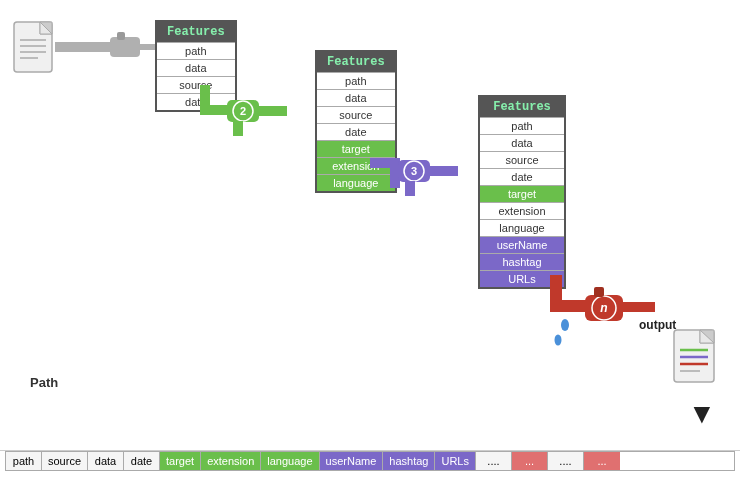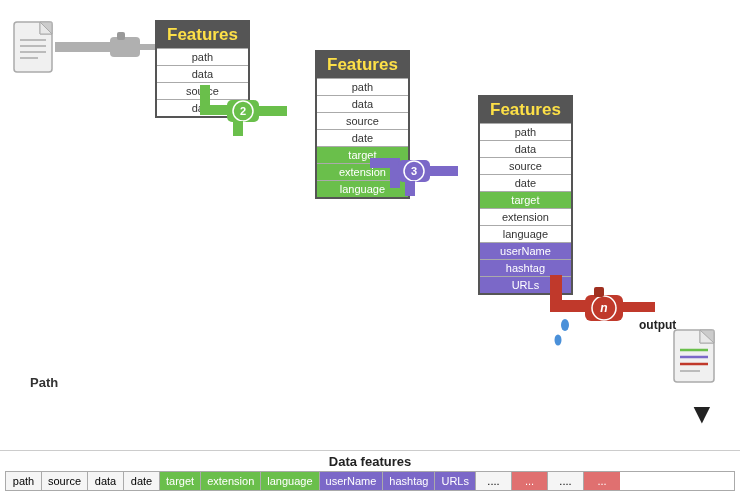--- a/index.html
+++ b/index.html
@@ -22,25 +22,26 @@
     }
 
     
     .feature-table {
       position: absolute;
       border: 2px solid #555;
       background: #fff;
     }
     .feature-table .header {
       background: #555;
-      color: #fde047;
+      color: #86efac;
       font-weight: bold;
       text-align: center;
       padding: 3px 10px;
-      font-size: 17px;
+      font-size: 12px;
+      font-family: Liberation Mono, monospace;
     }
     .feature-table .row {
       text-align: center;
       padding: 2px 15px;
       border-top: 1px solid #aaa;
       background: #fff;
       color: #333;
       font-size: 11px;
     }
     .feature-table .row.highlight-green {
@@ -252,21 +253,20 @@
 
   <div class="output-label" style="left:639px; top:318px;">output</div>
 
   <div class="down-arrow" style="left:688px; top:398px;">▼</div>
 
   <div style="position:absolute; bottom:60px; left:30px; font-weight:bold; font-size:13px; color:#333;">Path</div>
 
 </div>
 
 <div class="data-bar">
-  <div class="title">Data features</div>
   <div class="cells">
     <div class="cell">path</div>
     <div class="cell">source</div>
     <div class="cell">data</div>
     <div class="cell">date</div>
     <div class="cell green">target</div>
     <div class="cell green">extension</div>
     <div class="cell green">language</div>
     <div class="cell purple">userName</div>
     <div class="cell purple">hashtag</div>

